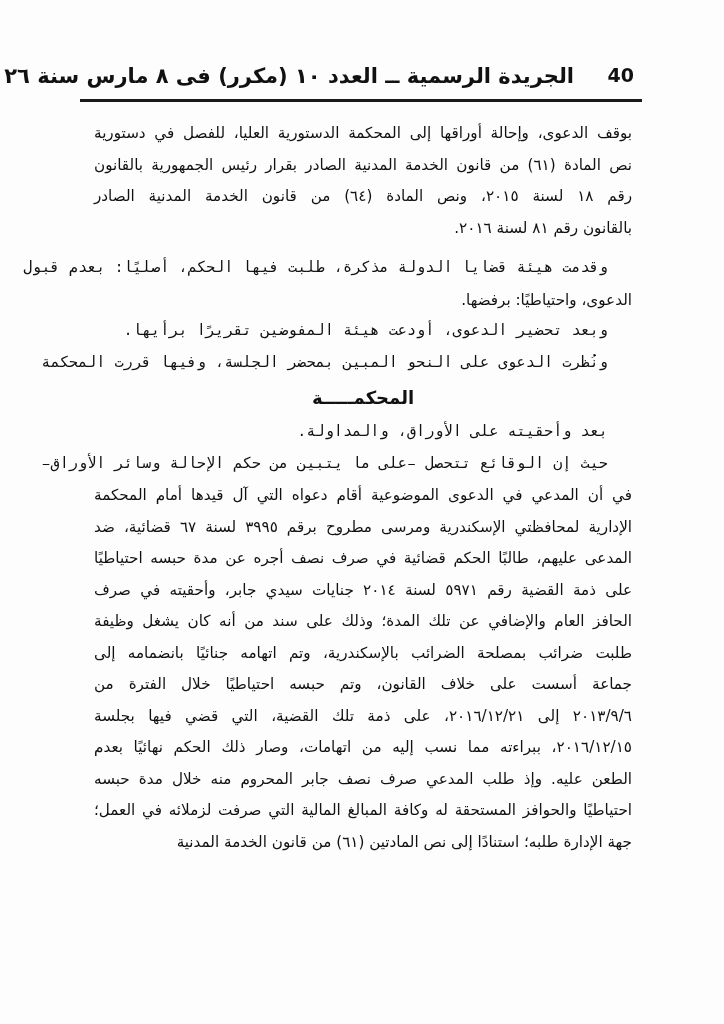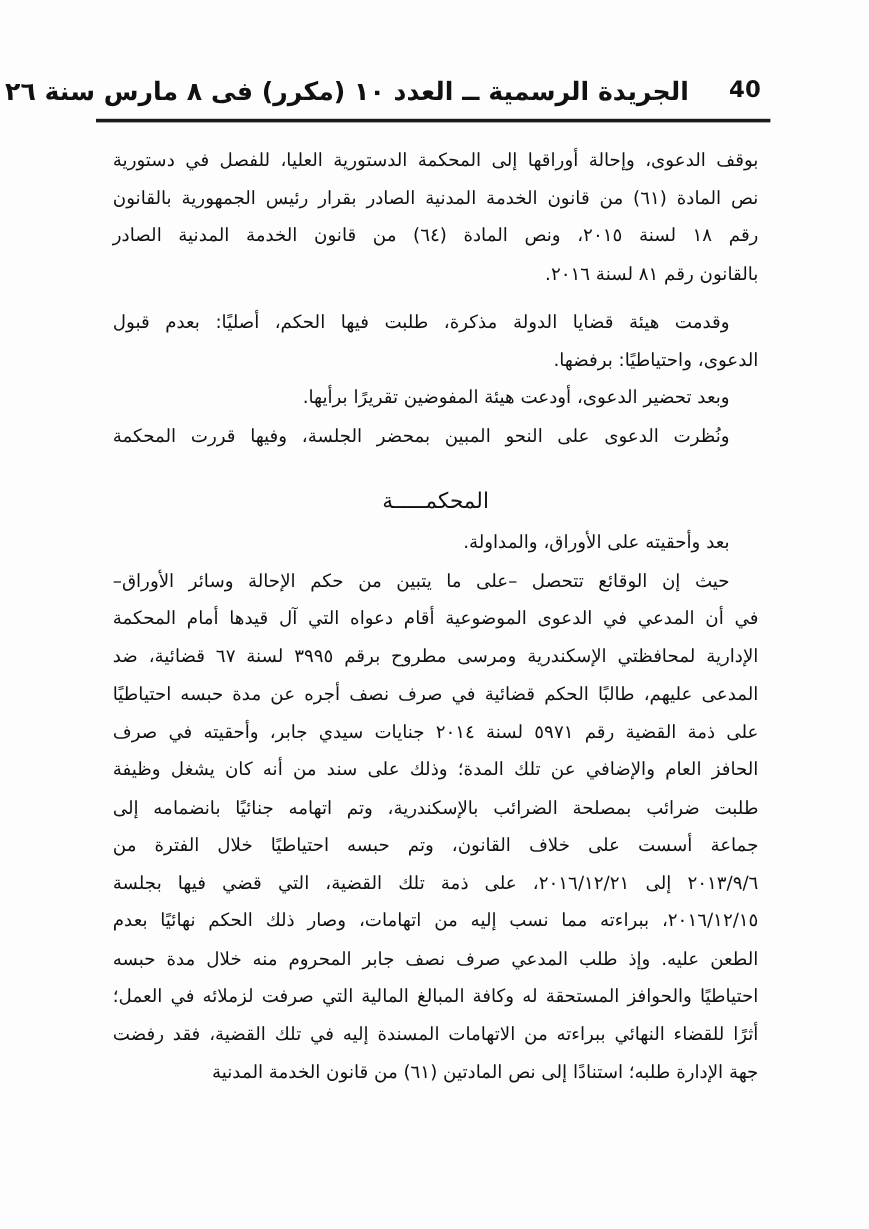--- a/index.html
+++ b/index.html
@@ -68,33 +68,34 @@
     white-space: nowrap;
     text-align-last: justify;
     text-align: justify;
     height: 31.5px;
   }
   .line.last {
     text-align-last: right;
   }
   .line.indent {
     padding-right: 24px;
+    font-family: Liberation Mono, monospace;
   }
   .para-gap {
     height: 9px;
   }
   .section-title {
     display: block;
     text-align: center;
     text-align-last: center;
-    font-weight: normal;
+    font-weight: bold;
     font-size: 18px;
     height: 38px;
     line-height: 38px;
-    margin-top: 20px;
+    margin-top: 0;
   }
 </style>
 </head>
 <body>
 
 <div class="page">
   <div class="header">
     <span class="page-number">40</span>
     <span class="gazette-title">الجريدة الرسمية ــ العدد ١٠ (مكرر) فى ٨ مارس سنة ٢٠٢٦</span>
     <div class="header-rule"></div>
@@ -131,18 +132,17 @@
           <span class="line">الإدارية لمحافظتي الإسكندرية ومرسى مطروح برقم ٣٩٩٥ لسنة ٦٧ قضائية، ضد</span>
           <span class="line">المدعى عليهم، طالبًا الحكم قضائية في صرف نصف أجره عن مدة حبسه احتياطيًا</span>
           <span class="line">على ذمة القضية رقم ٥٩٧١ لسنة ٢٠١٤ جنايات سيدي جابر، وأحقيته في صرف</span>
           <span class="line">الحافز العام والإضافي عن تلك المدة؛ وذلك على سند من أنه كان يشغل وظيفة</span>
           <span class="line">طلبت ضرائب بمصلحة الضرائب بالإسكندرية، وتم اتهامه جنائيًا بانضمامه إلى</span>
           <span class="line">جماعة أسست على خلاف القانون، وتم حبسه احتياطيًا خلال الفترة من</span>
           <span class="line">٢٠١٣/٩/٦ إلى ٢٠١٦/١٢/٢١، على ذمة تلك القضية، التي قضي فيها بجلسة</span>
           <span class="line">٢٠١٦/١٢/١٥، ببراءته مما نسب إليه من اتهامات، وصار ذلك الحكم نهائيًا بعدم</span>
           <span class="line">الطعن عليه. وإذ طلب المدعي صرف نصف جابر المحروم منه خلال مدة حبسه</span>
           <span class="line">احتياطيًا والحوافز المستحقة له وكافة المبالغ المالية التي صرفت لزملائه في العمل؛</span>
-          <span class="line">أثرًا للقضاء النهائي ببراءته من الاتهامات المسندة إليه في تلك القضية، فقد رفضت</span>
           <span class="line last">جهة الإدارة طلبه؛ استنادًا إلى نص المادتين (٦١) من قانون الخدمة المدنية</span>
         </div>
       </div>
   </div>
 </div>
 
 </body></html>

